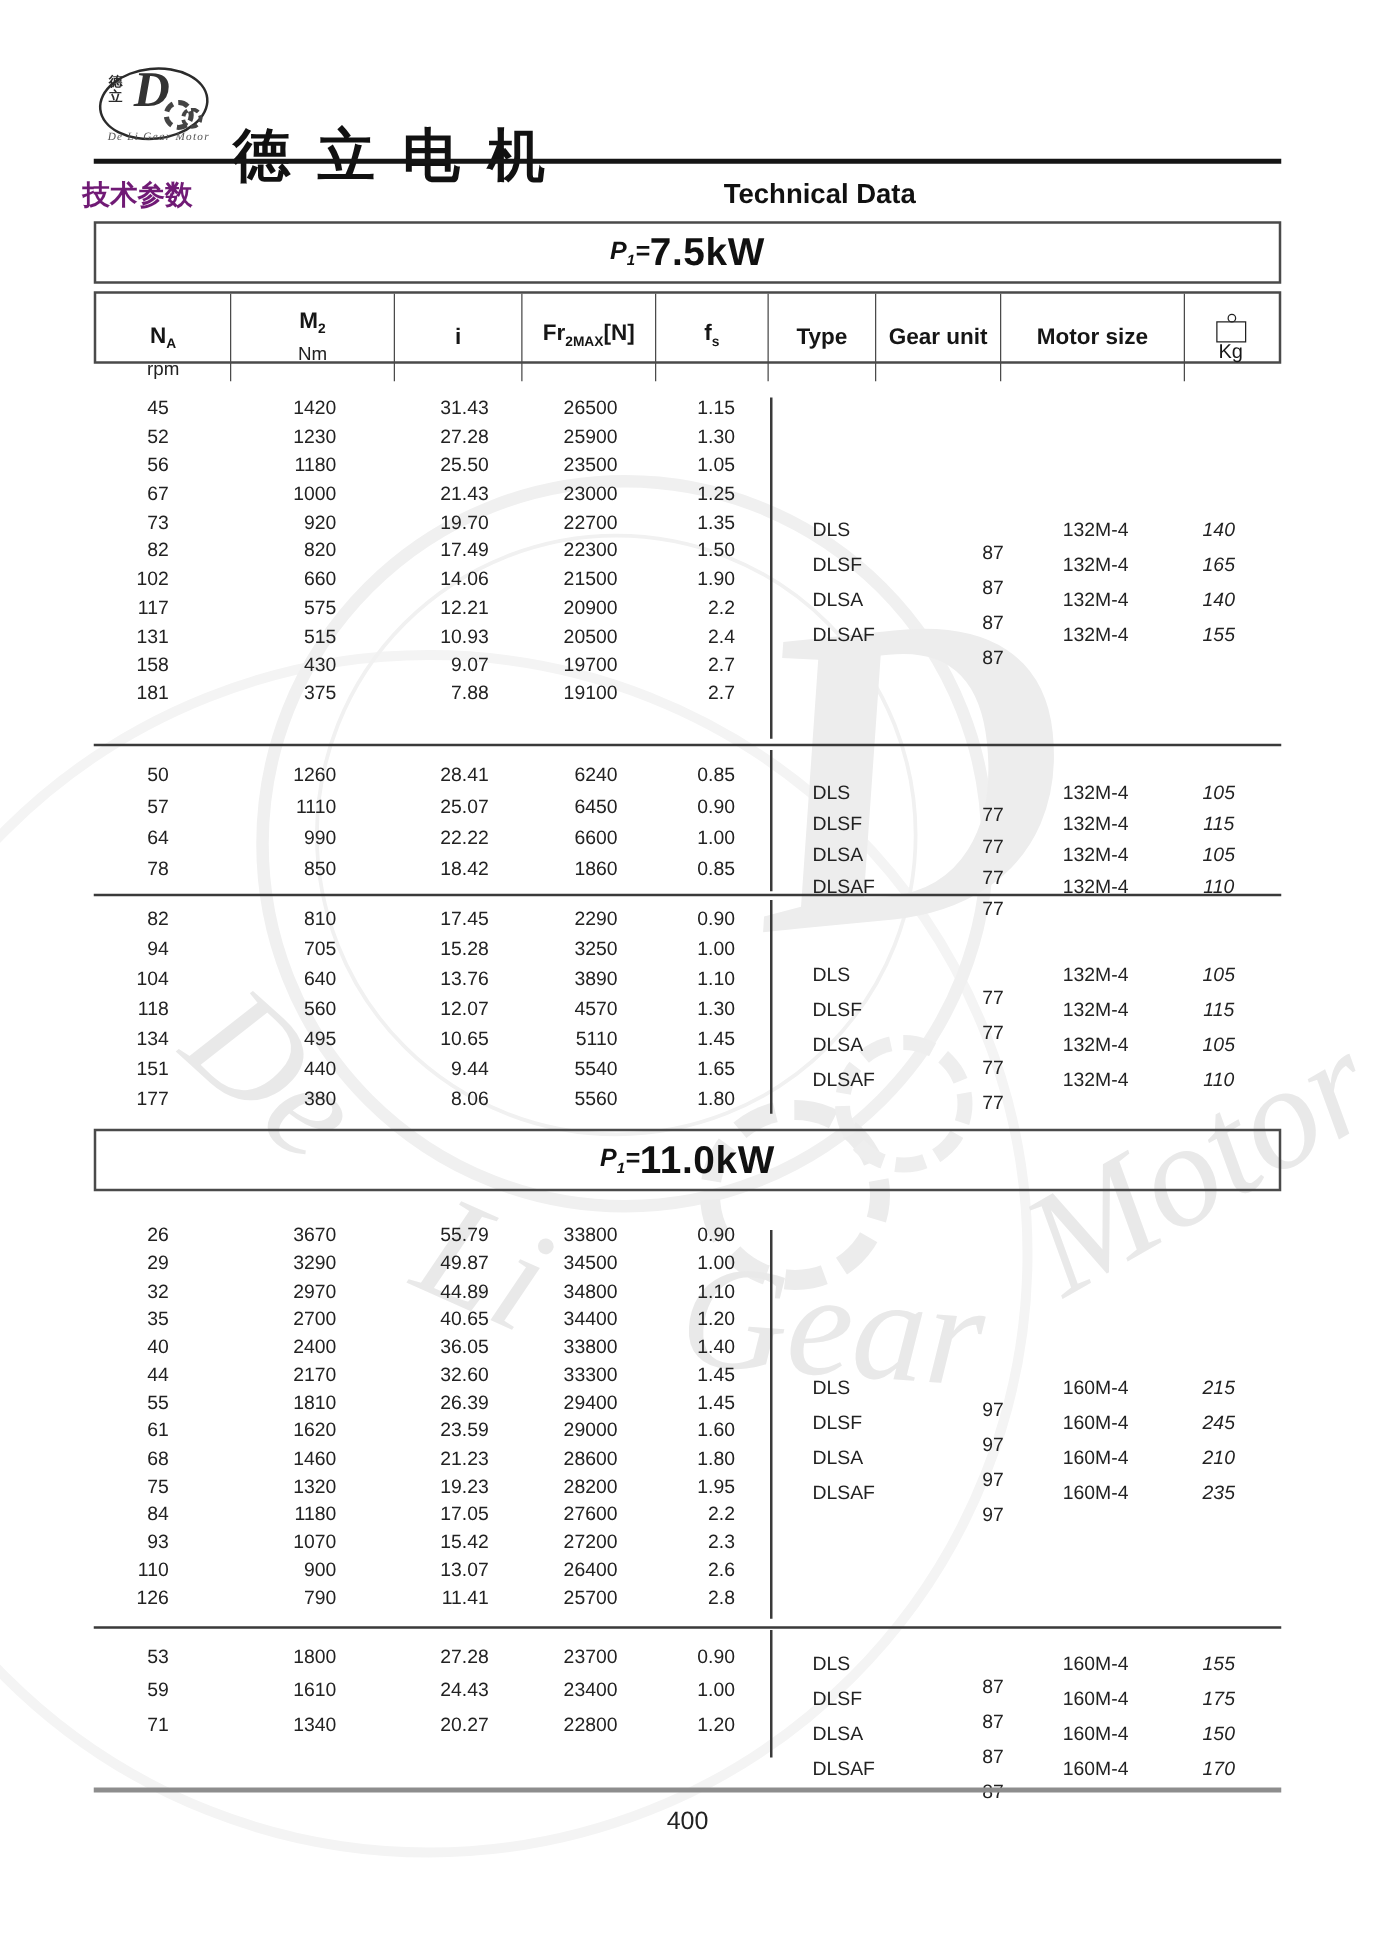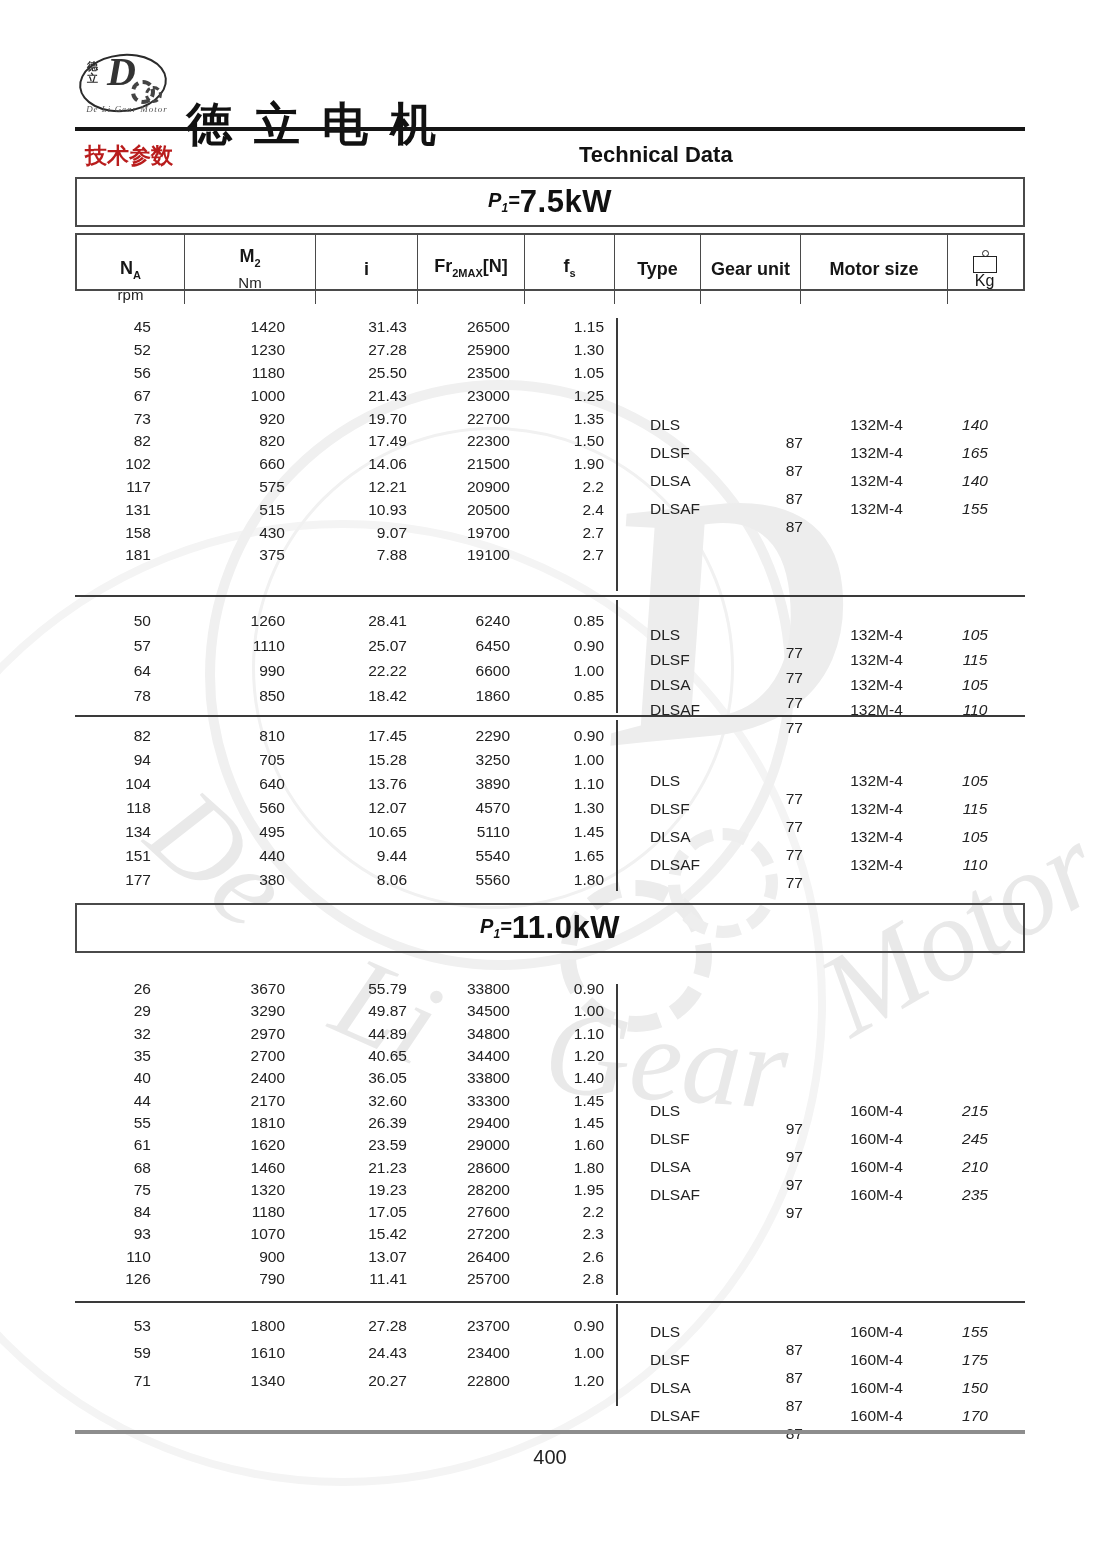--- a/index.html
+++ b/index.html
@@ -32,21 +32,21 @@
   .logo-cn{position:absolute;left:12px;top:8px;font-size:11px;font-weight:bold;line-height:12px;
            color:#2b2b2b;width:12px;}
   .logo-d{position:absolute;left:32px;top:-4px;font:italic bold 40px "Liberation Serif",serif;color:#333;}
   .logo-g1{position:absolute;left:56px;top:28px;width:16px;height:16px;border:4px dashed #444;border-radius:50%;}
   .logo-g2{position:absolute;left:70px;top:34px;width:11px;height:11px;border:3px dashed #444;border-radius:50%;}
   .logo-ring-text{position:absolute;left:-6px;top:52px;width:116px;font:italic 9px "Liberation Serif",serif;
                   color:#555;text-align:center;letter-spacing:1px;}
   .brand{position:absolute;left:186px;top:62px;font-size:46px;font-weight:bold;color:#111;
          letter-spacing:22px;font-family:"Liberation Serif","DejaVu Serif",serif;margin-top:32px;}
   .top-rule{position:absolute;left:75px;top:127px;width:950px;height:4px;background:#151515;}
-  .sec-cn{position:absolute;left:85px;top:141px;font-size:22px;font-weight:bold;color:#b91c1c;}
+  .sec-cn{position:absolute;left:66px;top:141px;font-size:22px;font-weight:bold;color:#701a75;}
   .sec-en{position:absolute;left:579px;top:142px;font-size:22px;font-weight:bold;color:#111;}
 
   
   .pbox{position:absolute;left:75px;width:946px;height:46px;border:2px solid #4a4a4a;
         display:flex;align-items:center;justify-content:center;}
   .pbox .p{font-size:20px;font-weight:bold;color:#111;font-style:italic;}
   .pbox sub{font-size:12px;font-weight:bold;}
   .pbox .pw{font-size:31px;font-weight:bold;color:#111;letter-spacing:0.5px;}
   .pbox1{top:177px;}
   .pbox2{top:903px;}
@@ -63,21 +63,21 @@
   .wicon{position:relative;width:26px;height:22px;margin-bottom:2px;}
   .wicon .knob{position:absolute;left:10px;top:0;width:5px;height:5px;border:1.5px solid #222;border-radius:50%;}
   .wicon .bodyr{position:absolute;left:1px;top:6px;width:22px;height:15px;border:1.5px solid #222;background:transparent;}
   .kglab{font-weight:normal;font-size:16px;}
 
   
   .hline{position:absolute;left:75px;width:950px;height:1.5px;background:#3a3a3a;}
   .hl1{top:595px;} .hl2{top:715px;} .hl3{top:1301px;}
   .block{position:absolute;left:75px;width:950px;}
   .vdiv{position:absolute;left:541px;width:1.5px;background:#3a3a3a;}
-  .lrows{position:absolute;left:16px;top:0;width:541px;}
+  .lrows{position:absolute;left:0;top:0;width:541px;}
   .lrow{display:grid;grid-template-columns:108px 132px 103px 107px 91px;align-items:center;}
   .c{font-size:15.5px;color:#222;text-align:right;}
   .c1{padding-right:48px;} .c2{padding-right:46px;} .c3{padding-right:27px;}
   .c4{padding-right:31px;} .c5{padding-right:28px;text-align:right;}
   .rgroup{position:absolute;left:541px;top:0;width:409px;height:100%;
           display:flex;flex-direction:column;justify-content:center;}
   .rrow{display:grid;grid-template-columns:86px 101px 147px 75px;align-items:center;height:28px;}
   .rc{font-size:15.5px;color:#222;}
   .rc1{text-align:left;padding-left:34px;} .rc2{text-align:right;margin-top:36px;}
   .rc3{text-align:center;} .rc4{text-align:center;padding-right:25px;font-style:italic;}

